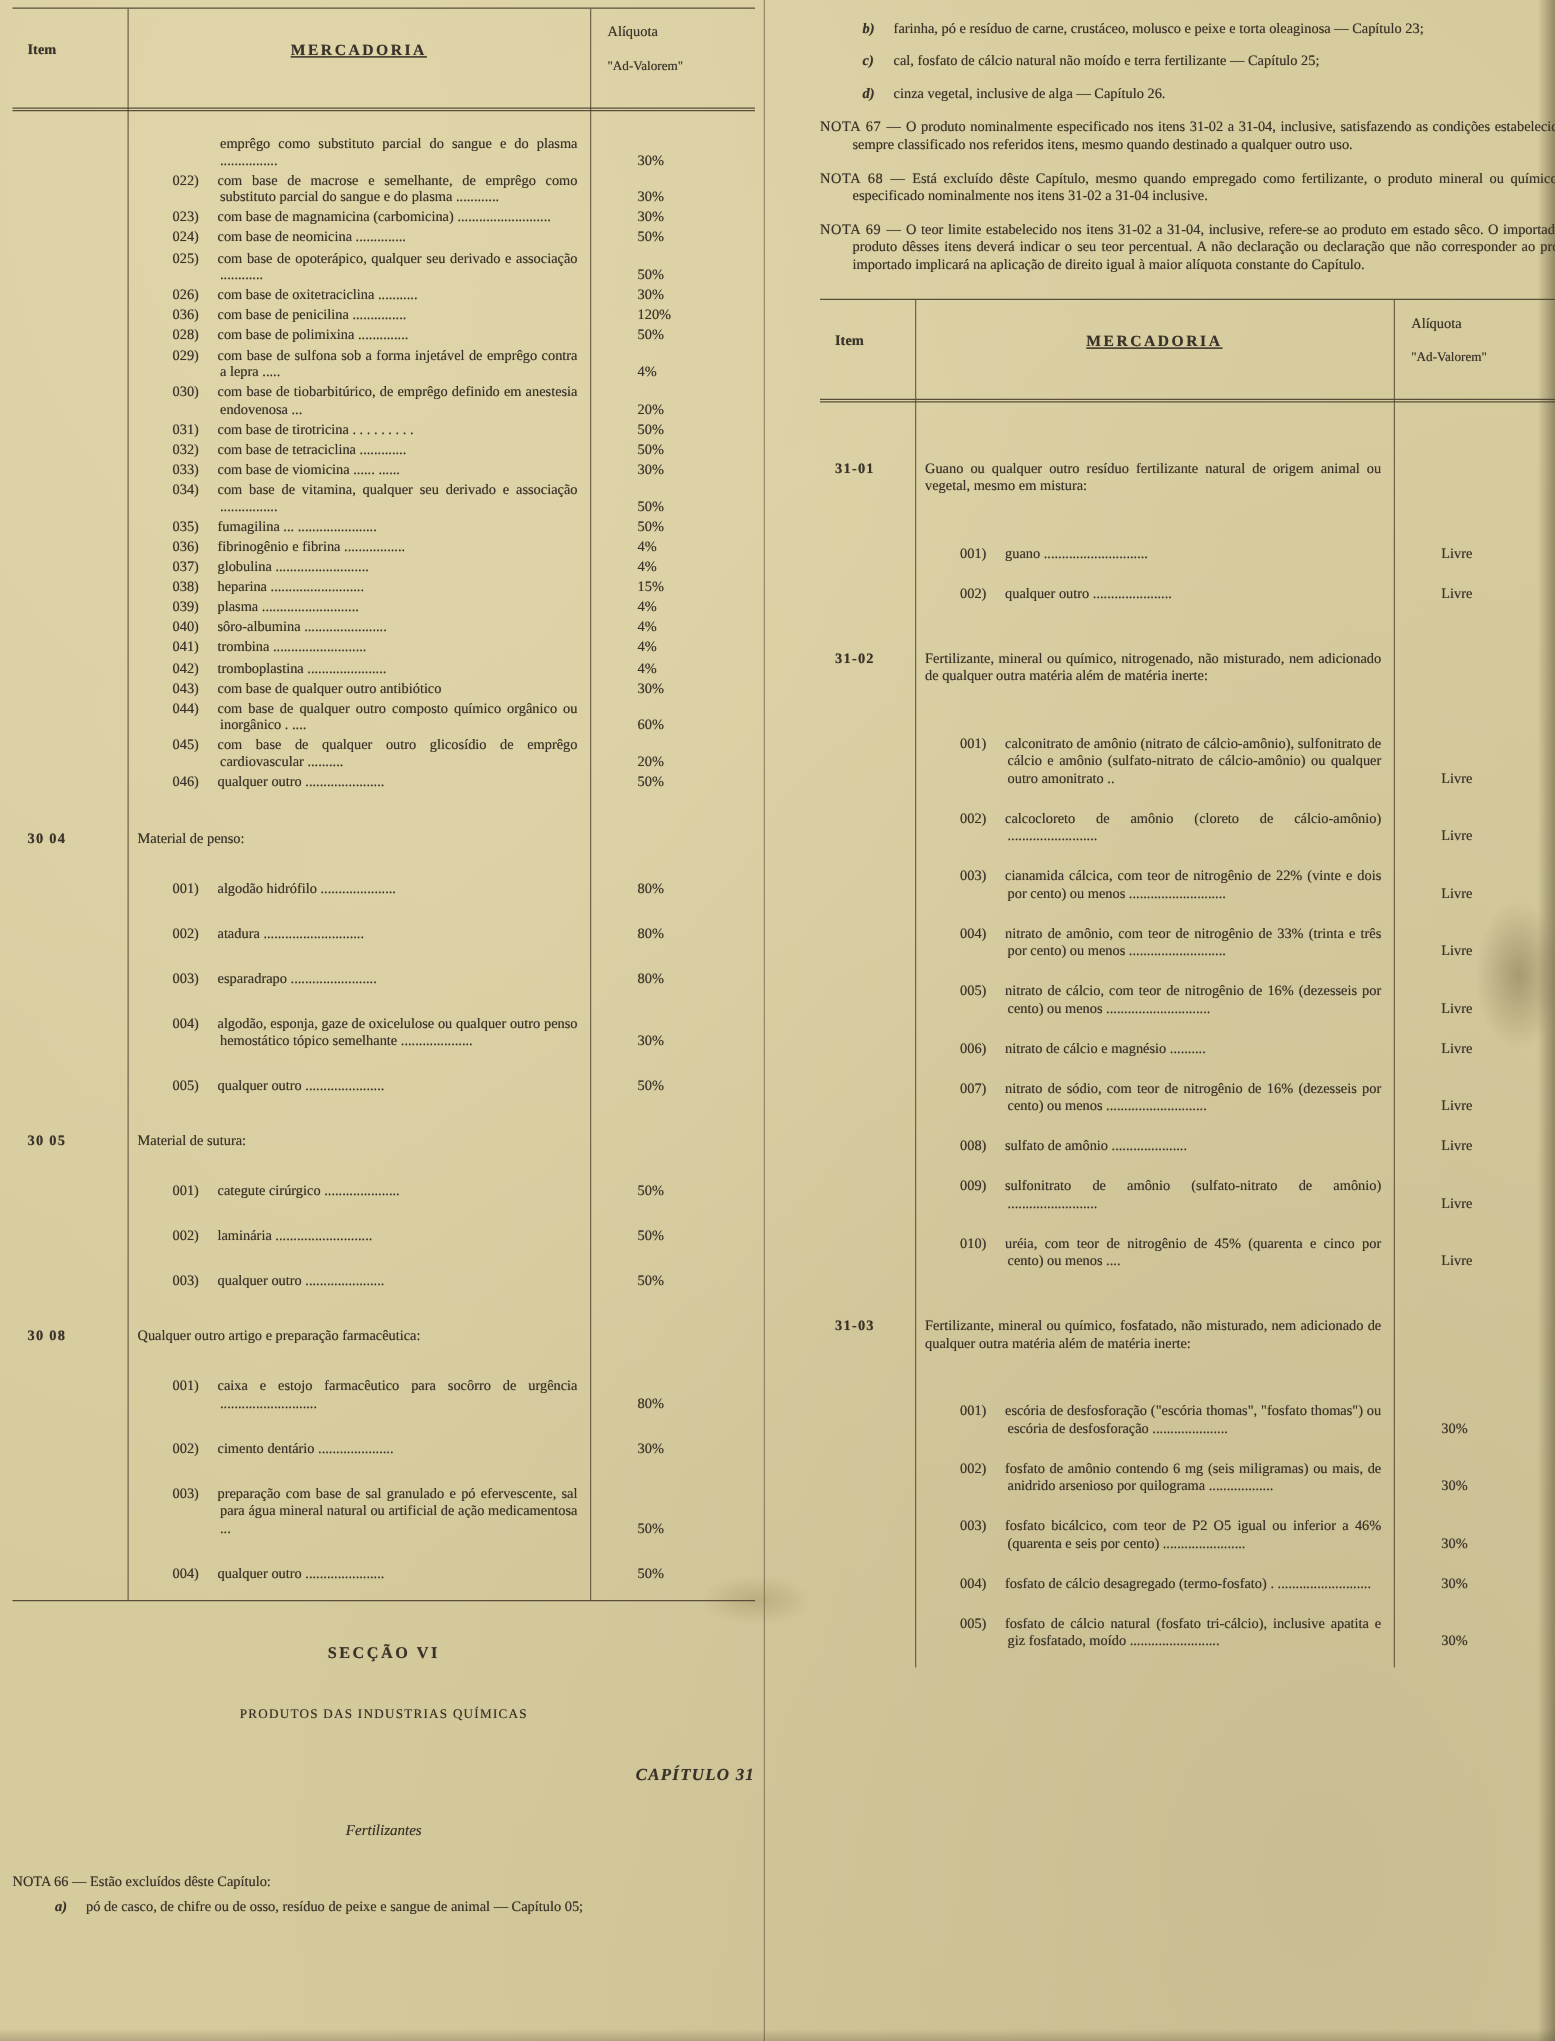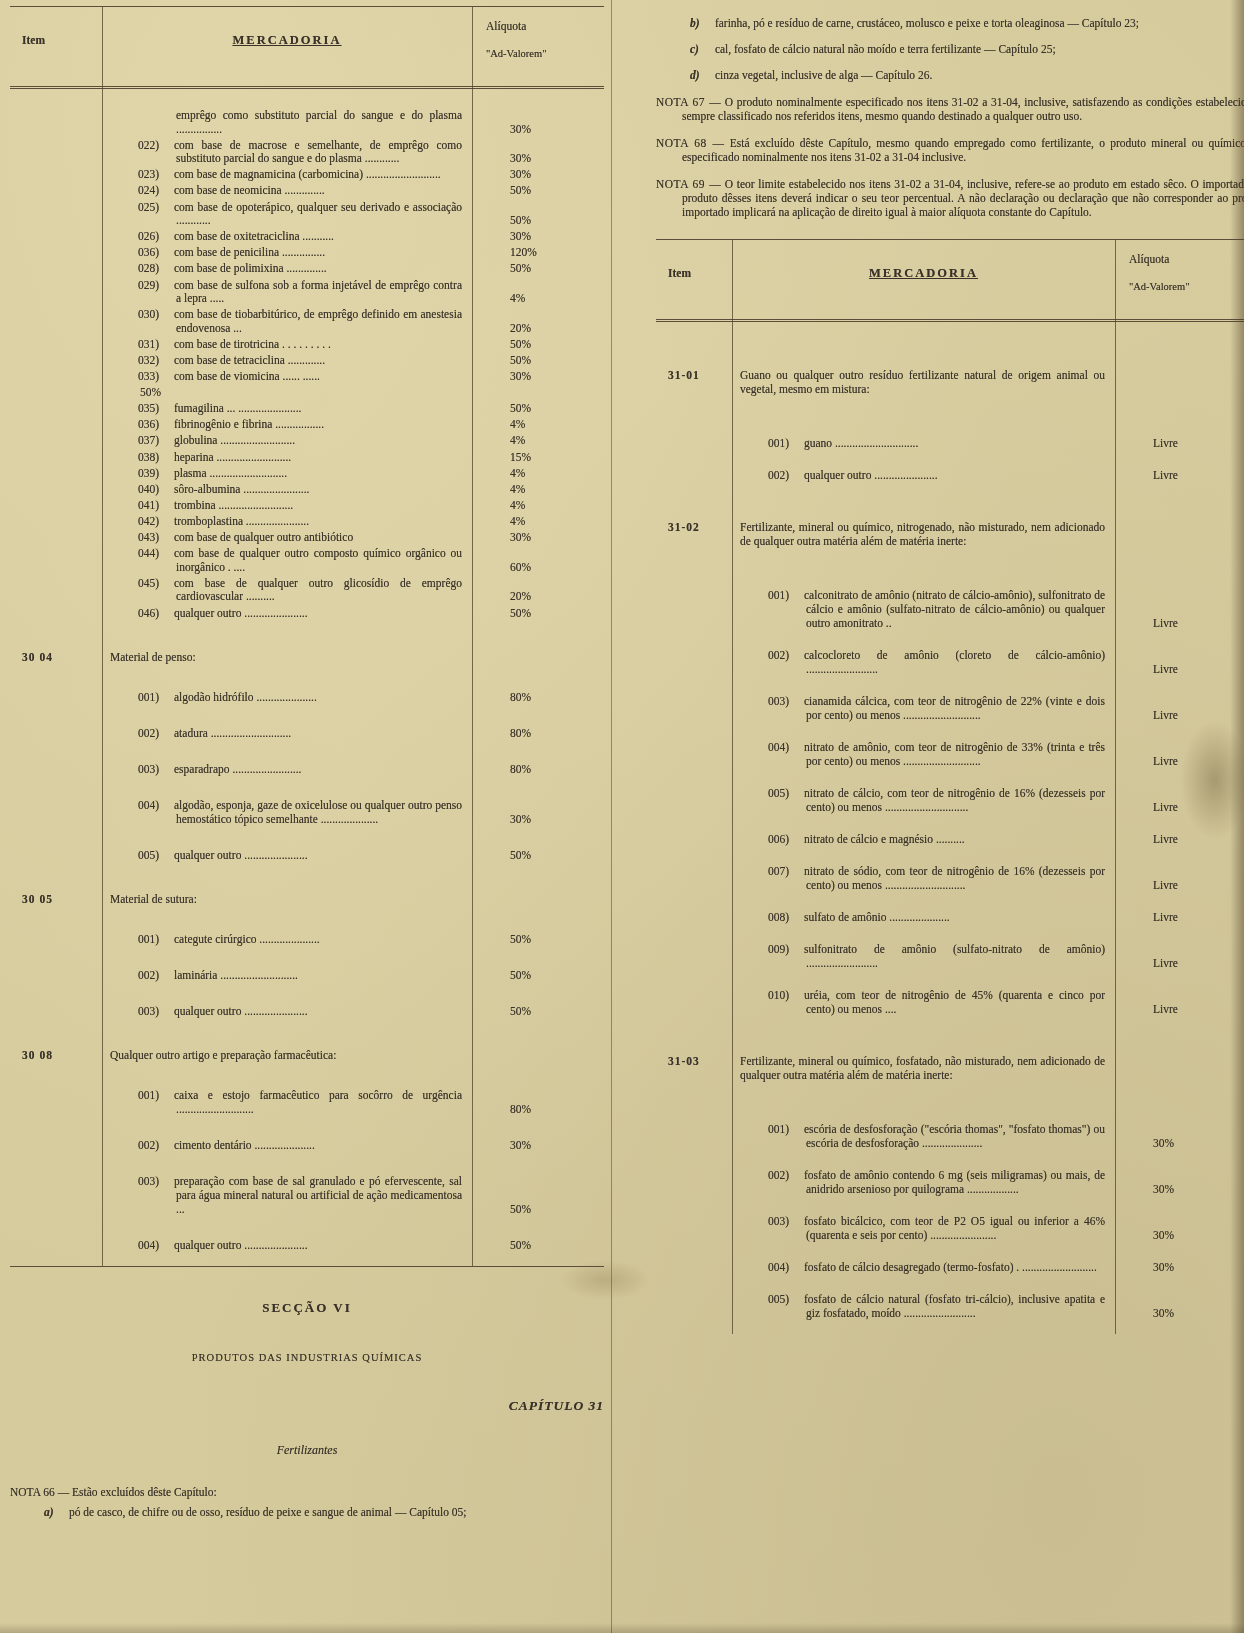--- a/index.html
+++ b/index.html
@@ -196,20 +196,23 @@
             </div>
             <div class="row sub">
               <div class="c-item"></div>
               <div class="c-desc">
                 <div class="etext"><span class="num">033)</span>com base de viomicina ...... ......</div>
               </div>
               <div class="c-rate">30%</div>
             </div>
             <div class="row sub">
               <div class="c-item"></div>
+              <div class="c-desc">
+                <div class="etext"><span class="num">034)</span>com base de vitamina, qualquer seu derivado e associação ................</div>
+              </div>
               <div class="c-rate">50%</div>
             </div>
             <div class="row sub">
               <div class="c-item"></div>
               <div class="c-desc">
                 <div class="etext"><span class="num">035)</span>fumagilina ... ......................</div>
               </div>
               <div class="c-rate">50%</div>
             </div>
             <div class="row sub">

